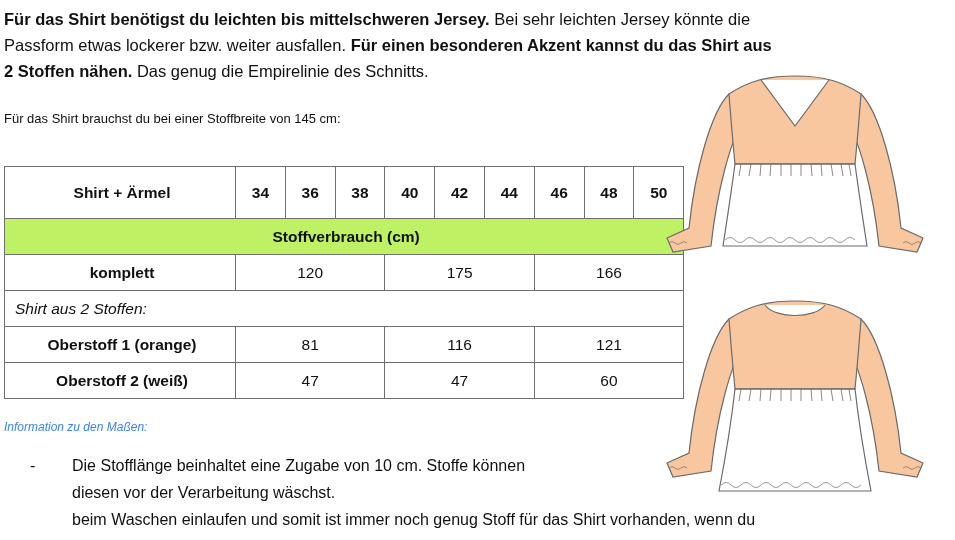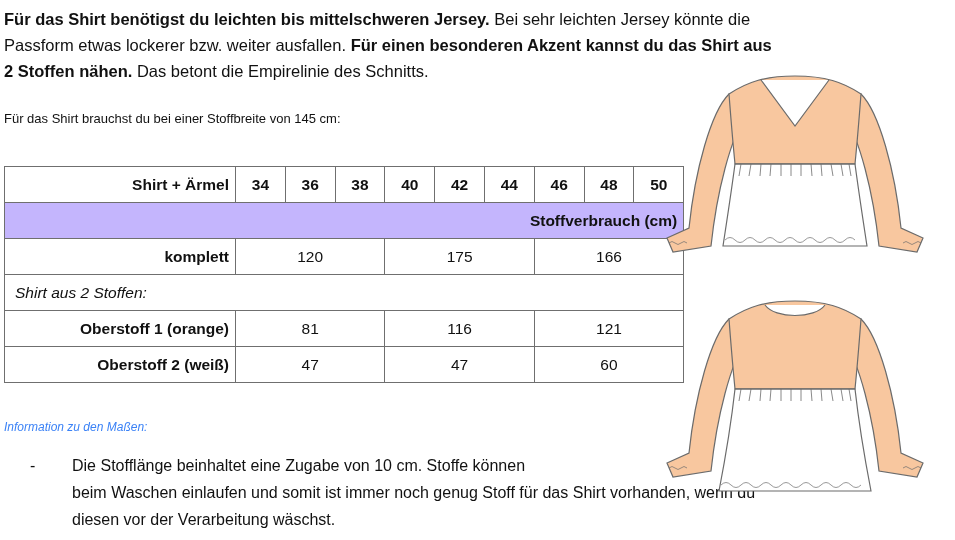--- a/index.html
+++ b/index.html
@@ -59,39 +59,39 @@
   table.sizes td {
     border: 1px solid #6f6f6f;
     height: 35px;
     font-size: 15.5px;
     padding: 0 6px;
     vertical-align: middle;
   }
   .lbl {
     width: 214px;
     font-weight: bold;
-    text-align: right;
+    text-align: center;
     padding-left: 10px !important;
   }
   .lbl-plain {
     width: 214px;
     font-weight: normal;
     text-align: left;
     padding-left: 10px !important;
     font-style: italic;
   }
   .sizecell {
     width: 44.8px;
     text-align: center;
     font-weight: bold;
     font-size: 15px;
-    padding: 0 2px !important;
+    padding: 8px 2px !important;
   }
   .greenrow td {
-    background: #c4b5fd;
+    background: #bef264;
     font-weight: bold;
   }
   .valcell {
     text-align: center;
     font-weight: normal;
     font-size: 15.5px;
   }
 
   
   .info-title {
@@ -138,21 +138,21 @@
   .fig-bottom { top: 225px; height: 240px; }
 </style>
 </head>
 <body>
 
 <div class="page">
 
   <div class="intro">
     <span class="b">Für das Shirt benötigst du leichten bis mittelschweren Jersey.</span><span> Bei sehr leichten Jersey könnte die</span><br>
     <span>Passform etwas lockerer bzw. weiter ausfallen. </span><span class="b">Für einen besonderen Akzent kannst du das Shirt aus</span><br>
-    <span class="b">2 Stoffen nähen.</span><span> Das betont die Empirelinie des Schnitts.</span>
+    <span class="b">2 Stoffen nähen.</span><span> Das genug die Empirelinie des Schnitts.</span>
   </div>
 
   <div class="subtitle">Für das Shirt brauchst du bei einer Stoffbreite von 145 cm:</div>
 
   <div class="tablewrap">
     <table class="sizes">
       <tbody>
         <tr>
           <td class="lbl">Shirt + Ärmel</td>
           <td class="sizecell">34</td>
@@ -193,24 +193,24 @@
     </table>
   </div>
 
   <div class="info-title">Information zu den Maßen:</div>
   <div class="info-list">
     <span class="row">
       <span class="dash">-</span>
       <span>Die Stofflänge beinhaltet eine Zugabe von 10 cm. Stoffe können</span>
     </span>
     <span class="row">
-      <span>beim Waschen einlaufen und somit ist immer noch genug Stoff für das Shirt vorhanden, wenn du</span>
+      <span>diesen vor der Verarbeitung wäschst.</span>
     </span>
     <span class="row">
-      <span>diesen vor der Verarbeitung wäschst.</span>
+      <span>beim Waschen einlaufen und somit ist immer noch genug Stoff für das Shirt vorhanden, wenn du</span>
     </span>
   </div>
 
   <div class="illus">
 
     <div class="fig fig-top">
       <svg width="300" height="215" viewBox="0 0 300 215" xmlns="http://www.w3.org/2000/svg">
         <g fill="none" stroke="#6b6b6b" stroke-width="1.2">
 
           <path d="M84 34 C66 52 50 110 44 168 L22 178 L28 192 L66 186 C72 130 86 78 100 58 Z" fill="#f8c79f"></path>

